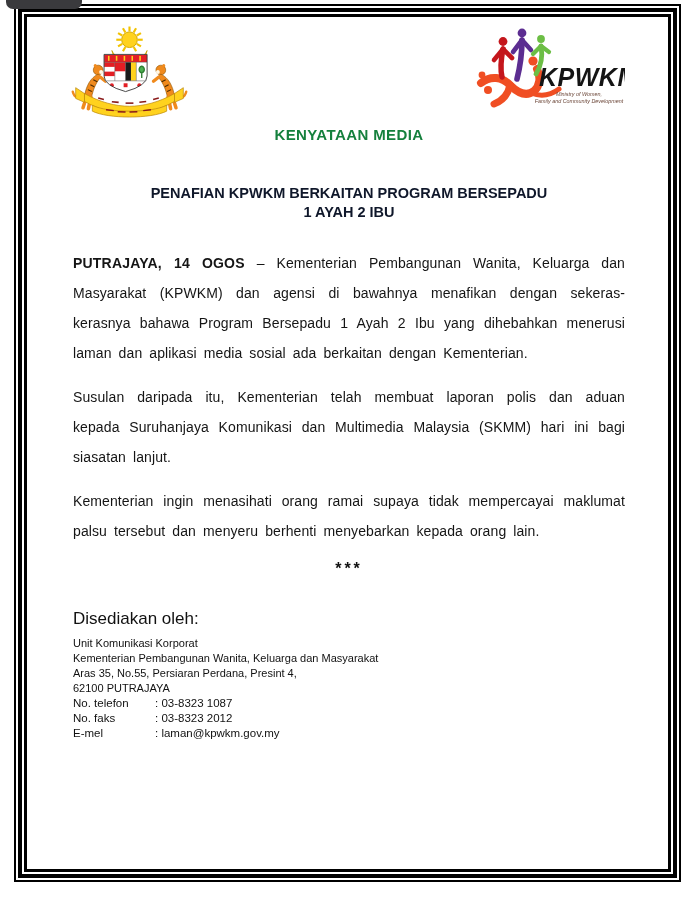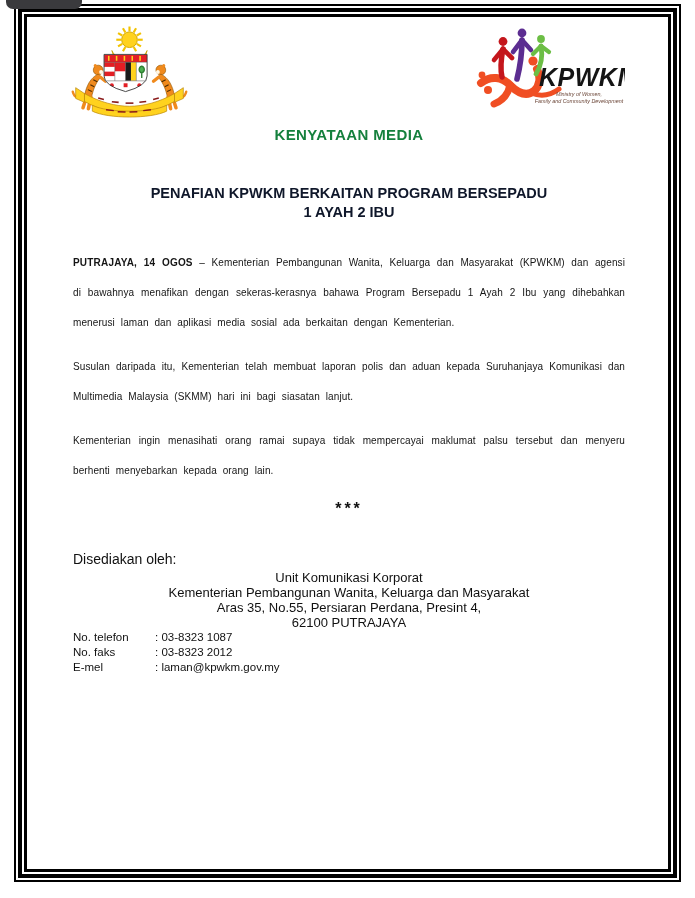--- a/index.html
+++ b/index.html
@@ -36,32 +36,32 @@
     letter-spacing: 0.4px; margin-top: 2px; color: #15803d;
   }
 
   .doc-heading {
     text-align: center; font-weight: bold; font-size: 14.5px; line-height: 19px;
     margin-top: 41px; color: #0f172a;
   }
 
   .body-text { margin-top: 26px; }
   .para {
-    font-size: 10px; line-height: 30px; text-align: justify;
+    font-size: 14px; line-height: 30px; text-align: justify;
     word-spacing: 3px; letter-spacing: 0.1px; margin-bottom: 14px; color: #151515;
   }
   .para strong { letter-spacing: 0.2px; }
 
   .separator {
     text-align: center; font-size: 16px; font-weight: bold; letter-spacing: 3px;
     margin: 4px 0 34px 0; line-height: 18px;
   }
 
-  .prepared { font-size: 14px; line-height: 14px; margin-bottom: 4px; }
-  .addr-line { font-size: 13px; line-height: 15px; text-align: center; }
+  .prepared { font-size: 17px; line-height: 14px; margin-bottom: 10px; }
+  .addr-line { font-size: 11px; line-height: 15px; }
   .contact-row { display: flex; font-size: 11.5px; line-height: 15px; }
   .contact-label { width: 82px; flex: 0 0 82px; }
 </style>
 </head>
 <body>
 
 <div class="top-tab"></div>
 
 <div class="frame-outer">
   <div class="frame-mid">

